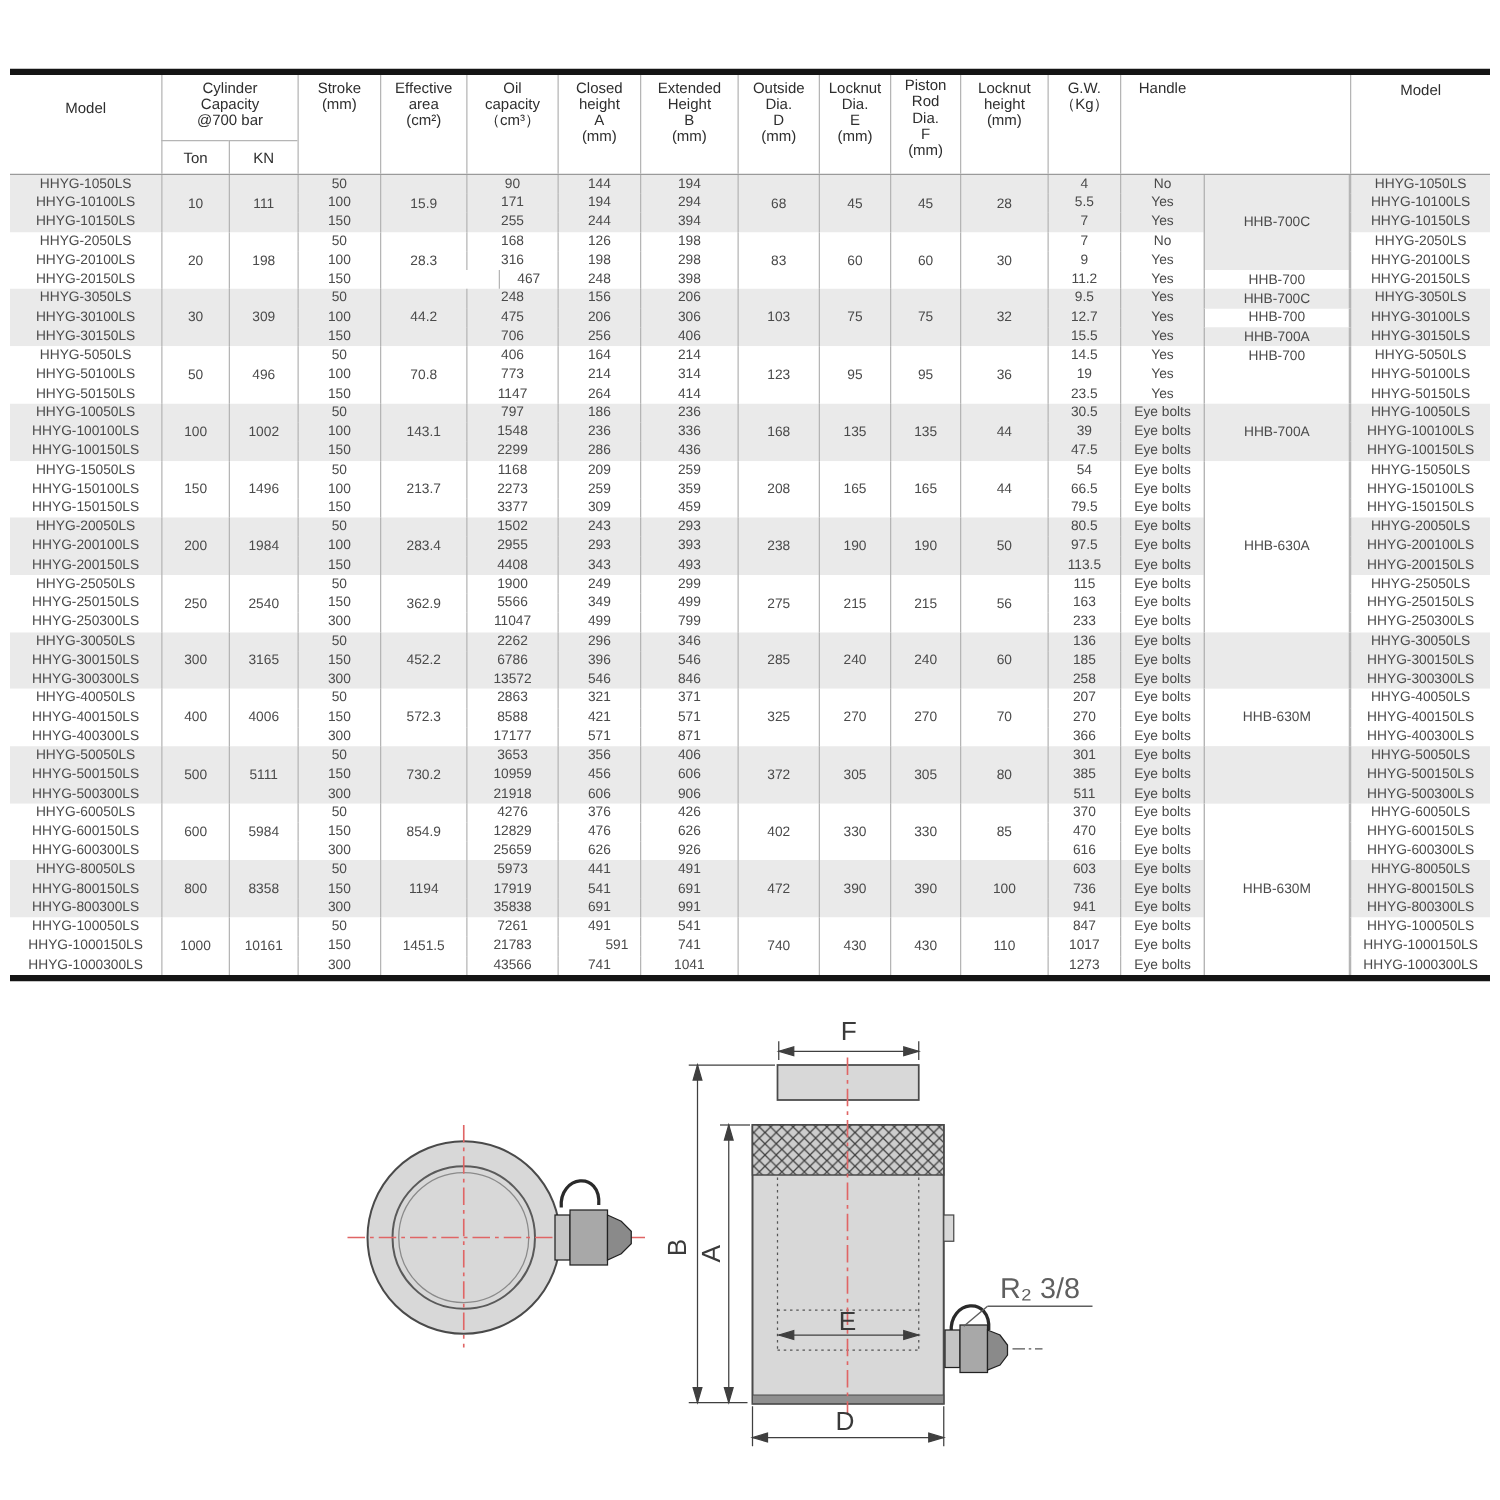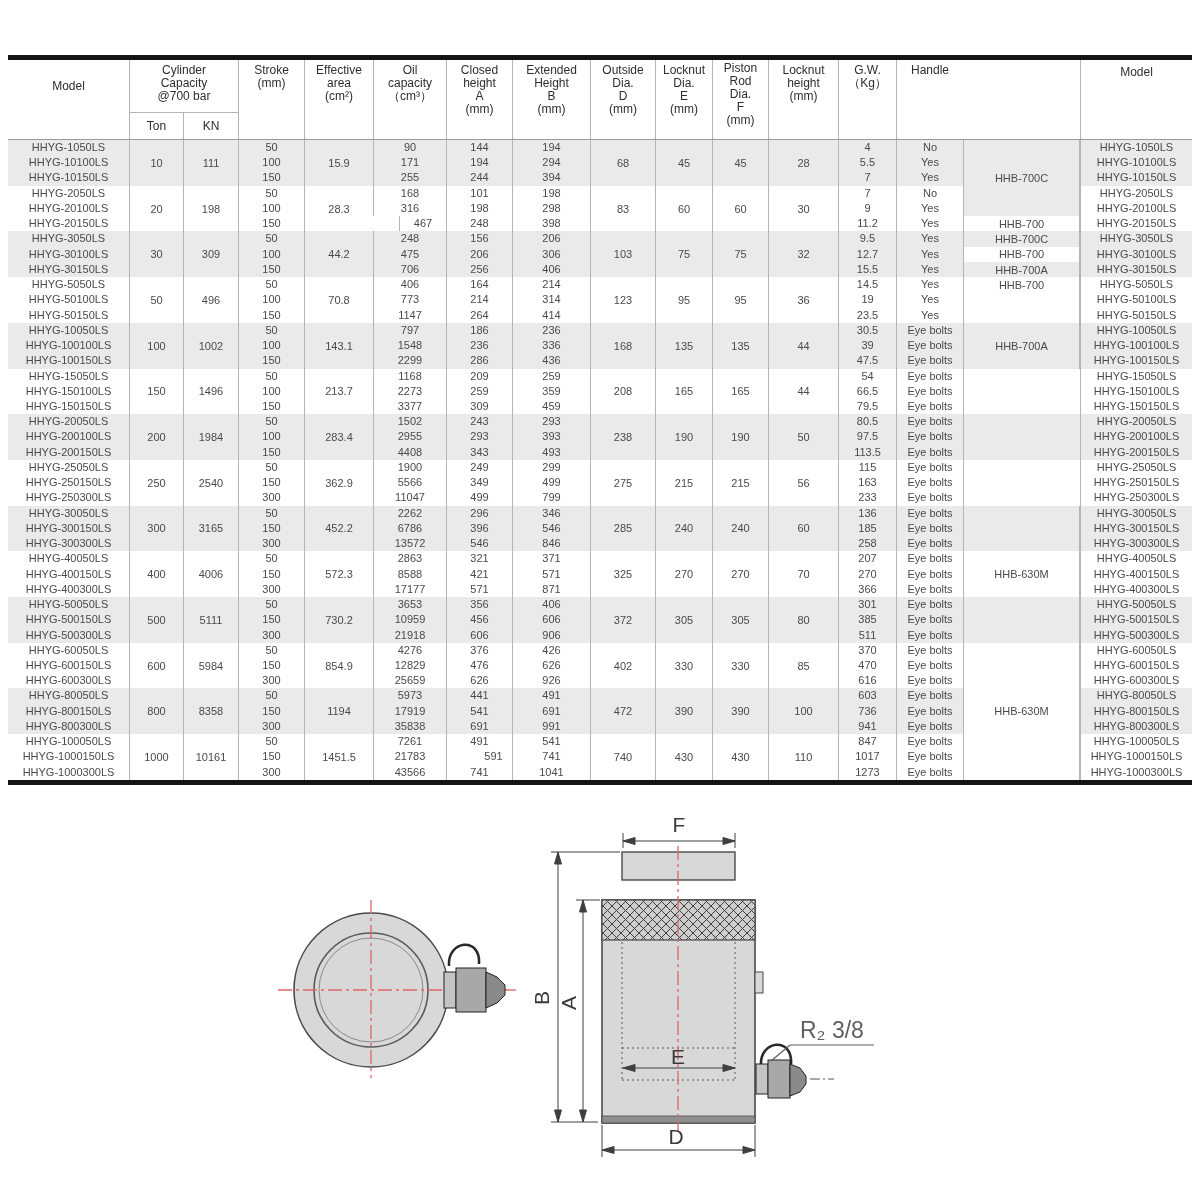--- a/index.html
+++ b/index.html
@@ -129,21 +129,21 @@
           <div class="dc dl" style="grid-area: 3 / 1;">HHYG-20150LS</div>
           <div class="dc dm bl" style="grid-area: 1 / 2 / span 3;">20</div>
           <div class="dc dm bl" style="grid-area: 1 / 3 / span 3;">198</div>
           <div class="dc dl bl" style="grid-area: 1 / 4;">50</div>
           <div class="dc dl bl" style="grid-area: 2 / 4;">100</div>
           <div class="dc dl bl" style="grid-area: 3 / 4;">150</div>
           <div class="dc dm bl" style="grid-area: 1 / 5 / span 3;">28.3</div>
           <div class="dc dl bl" style="grid-area: 1 / 6;">168</div>
           <div class="dc dl bl" style="grid-area: 2 / 6;">316</div>
           <div class="dc dl bl" style="grid-area: 3 / 6; margin-left: 26px;">467</div>
-          <div class="dc dl bl" style="grid-area: 1 / 7;">101</div>
+          <div class="dc dl bl" style="grid-area: 1 / 7;">126</div>
           <div class="dc dl bl" style="grid-area: 2 / 7;">198</div>
           <div class="dc dl bl" style="grid-area: 3 / 7;">248</div>
           <div class="dc dl bl" style="grid-area: 1 / 8;">198</div>
           <div class="dc dl bl" style="grid-area: 2 / 8;">298</div>
           <div class="dc dl bl" style="grid-area: 3 / 8;">398</div>
           <div class="dc dm bl" style="grid-area: 1 / 9 / span 3;">83</div>
           <div class="dc dm bl" style="grid-area: 1 / 10 / span 3;">60</div>
           <div class="dc dm bl" style="grid-area: 1 / 11 / span 3;">60</div>
           <div class="dc dm bl" style="grid-area: 1 / 12 / span 3;">30</div>
           <div class="dc dl bl" style="grid-area: 1 / 13;">7</div>
@@ -567,20 +567,21 @@
         </div>
         <div id="pump-overlay">
           <div class="pblock" style="top: 0px; height: 76.1905px; background: rgb(234, 234, 234);">HHB-700C</div>
           <div class="pblock" style="top: 76.1905px; height: 15.2381px; background: rgb(255, 255, 255);">HHB-700</div>
           <div class="pblock" style="top: 91.4286px; height: 15.2381px; background: rgb(234, 234, 234);">HHB-700C</div>
           <div class="pblock" style="top: 106.667px; height: 15.2381px; background: rgb(255, 255, 255);">HHB-700</div>
           <div class="pblock" style="top: 121.905px; height: 15.2381px; background: rgb(234, 234, 234);">HHB-700A</div>
           <div class="pblock" style="top: 137.143px; height: 15.2381px; background: rgb(255, 255, 255);">HHB-700</div>
           <div class="pblock" style="top: 152.381px; height: 30.4762px; background: rgb(255, 255, 255);"></div>
           <div class="pblock" style="top: 182.857px; height: 45.7143px; background: rgb(234, 234, 234);">HHB-700A</div>
+          <div class="pblock" style="top: 228.571px; height: 137.143px; background: rgb(255, 255, 255);">HHB-630A</div>
           <div class="pblock" style="top: 365.714px; height: 45.7143px; background: rgb(234, 234, 234);"></div>
           <div class="pblock" style="top: 411.429px; height: 45.7143px; background: rgb(255, 255, 255);">HHB-630M</div>
           <div class="pblock" style="top: 457.143px; height: 45.7143px; background: rgb(234, 234, 234);"></div>
           <div class="pblock" style="top: 502.857px; height: 137.143px; background: rgb(255, 255, 255);">HHB-630M</div>
         </div>
     </div>
 
     <div class="blackbar"></div>
   </div>
 

